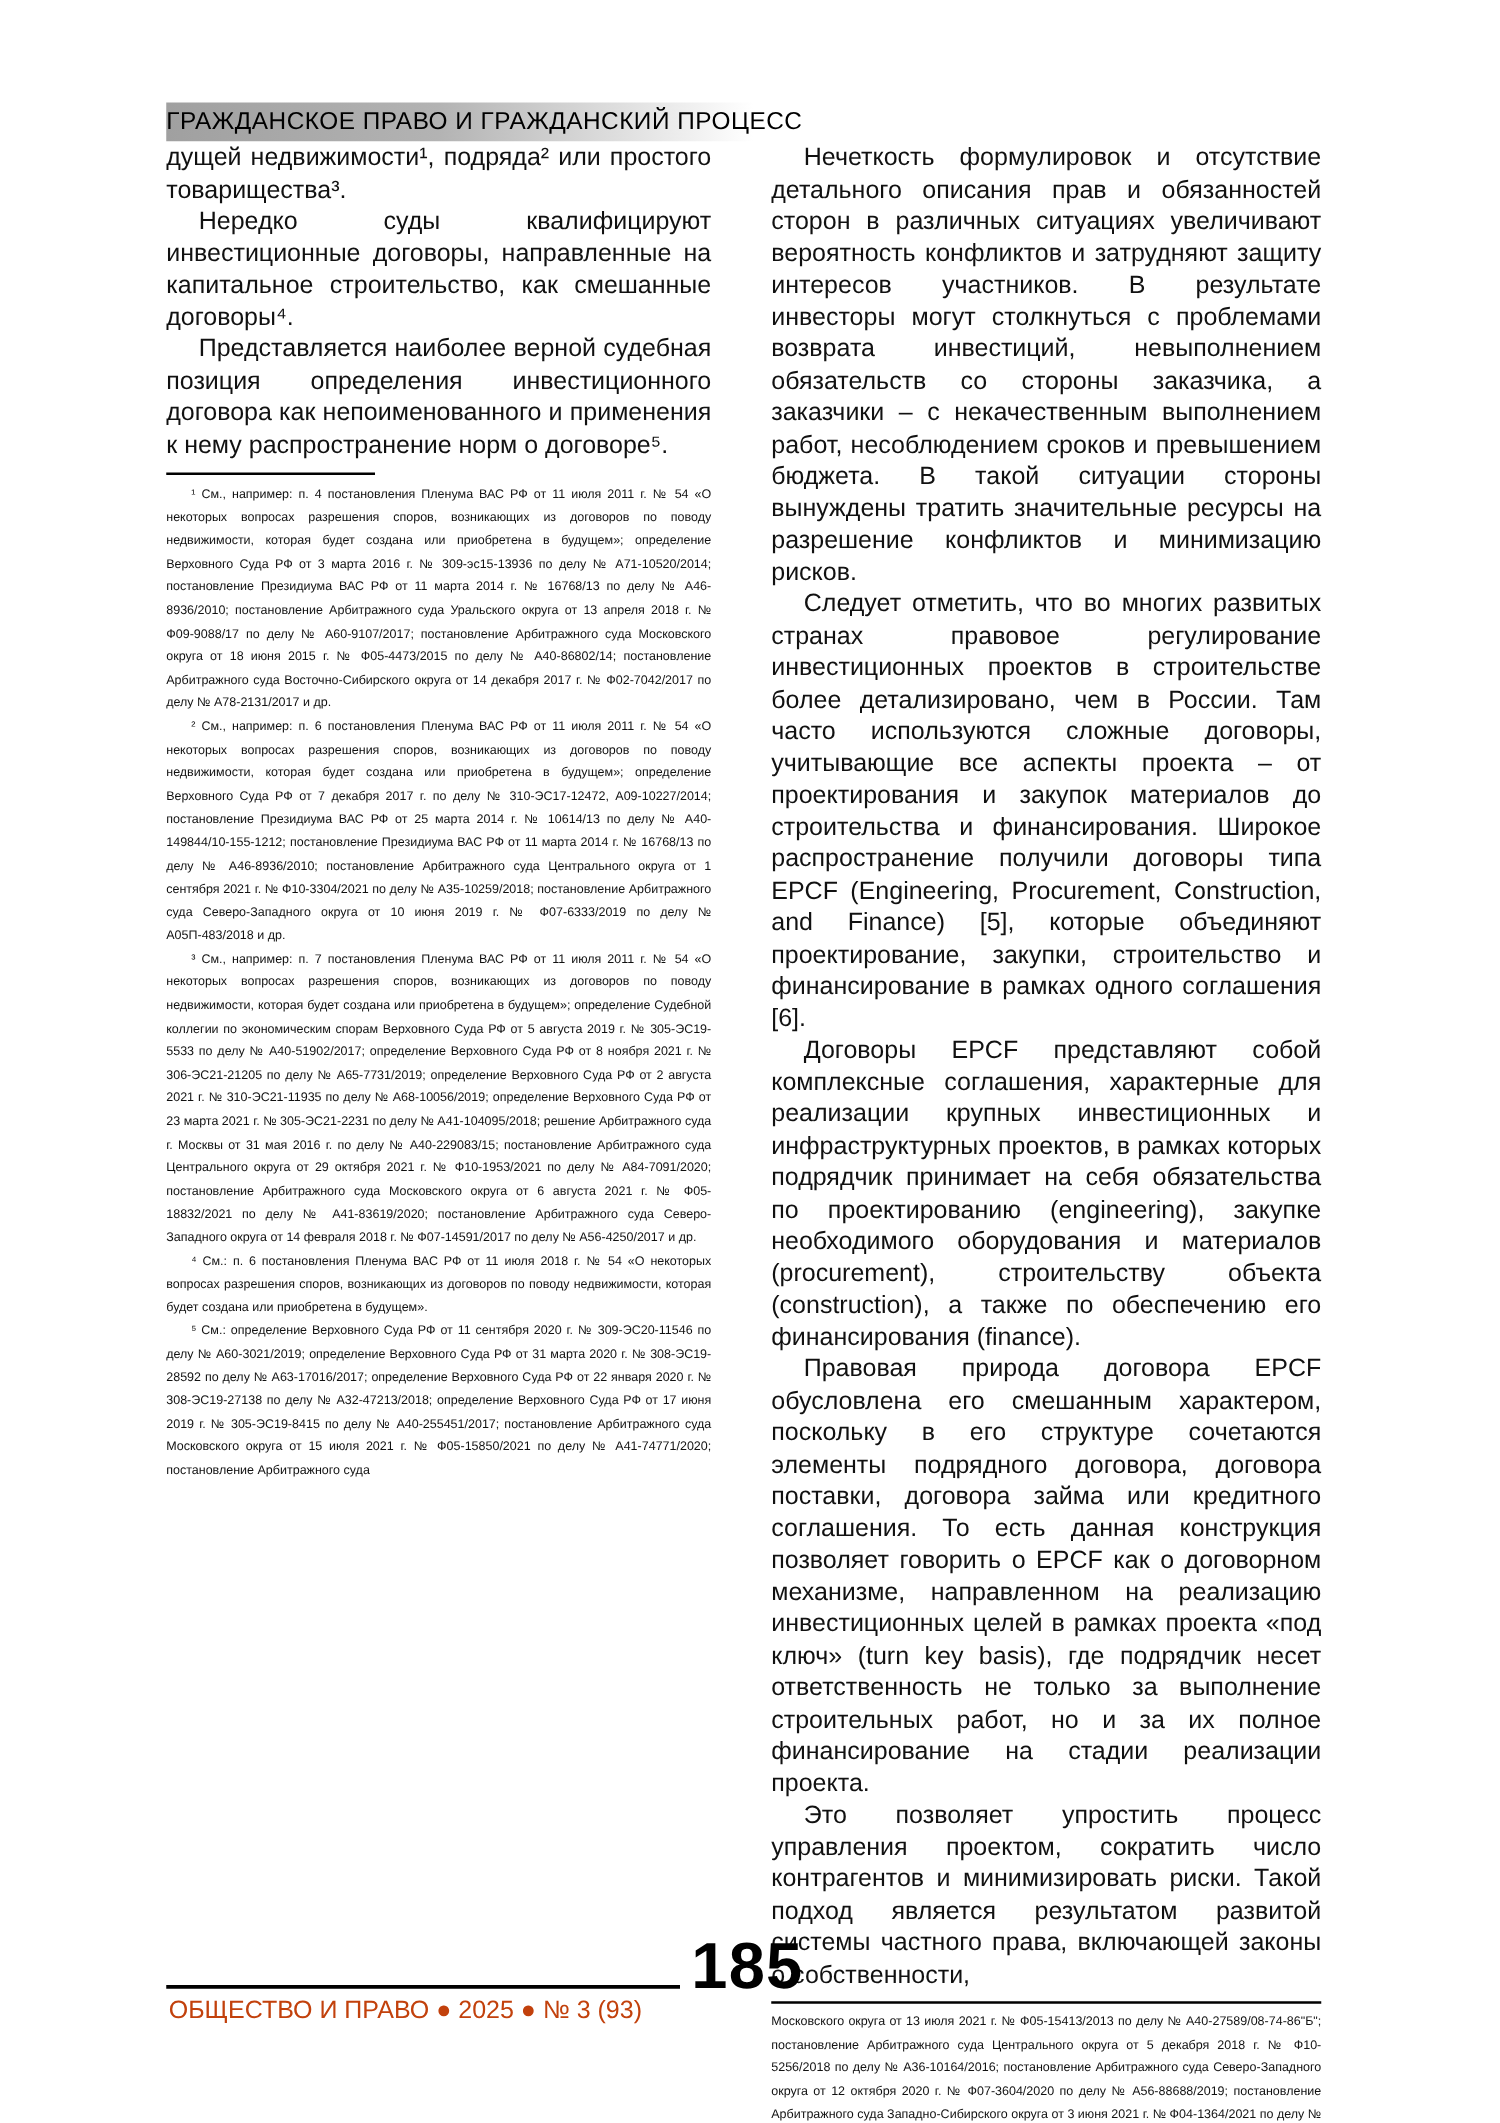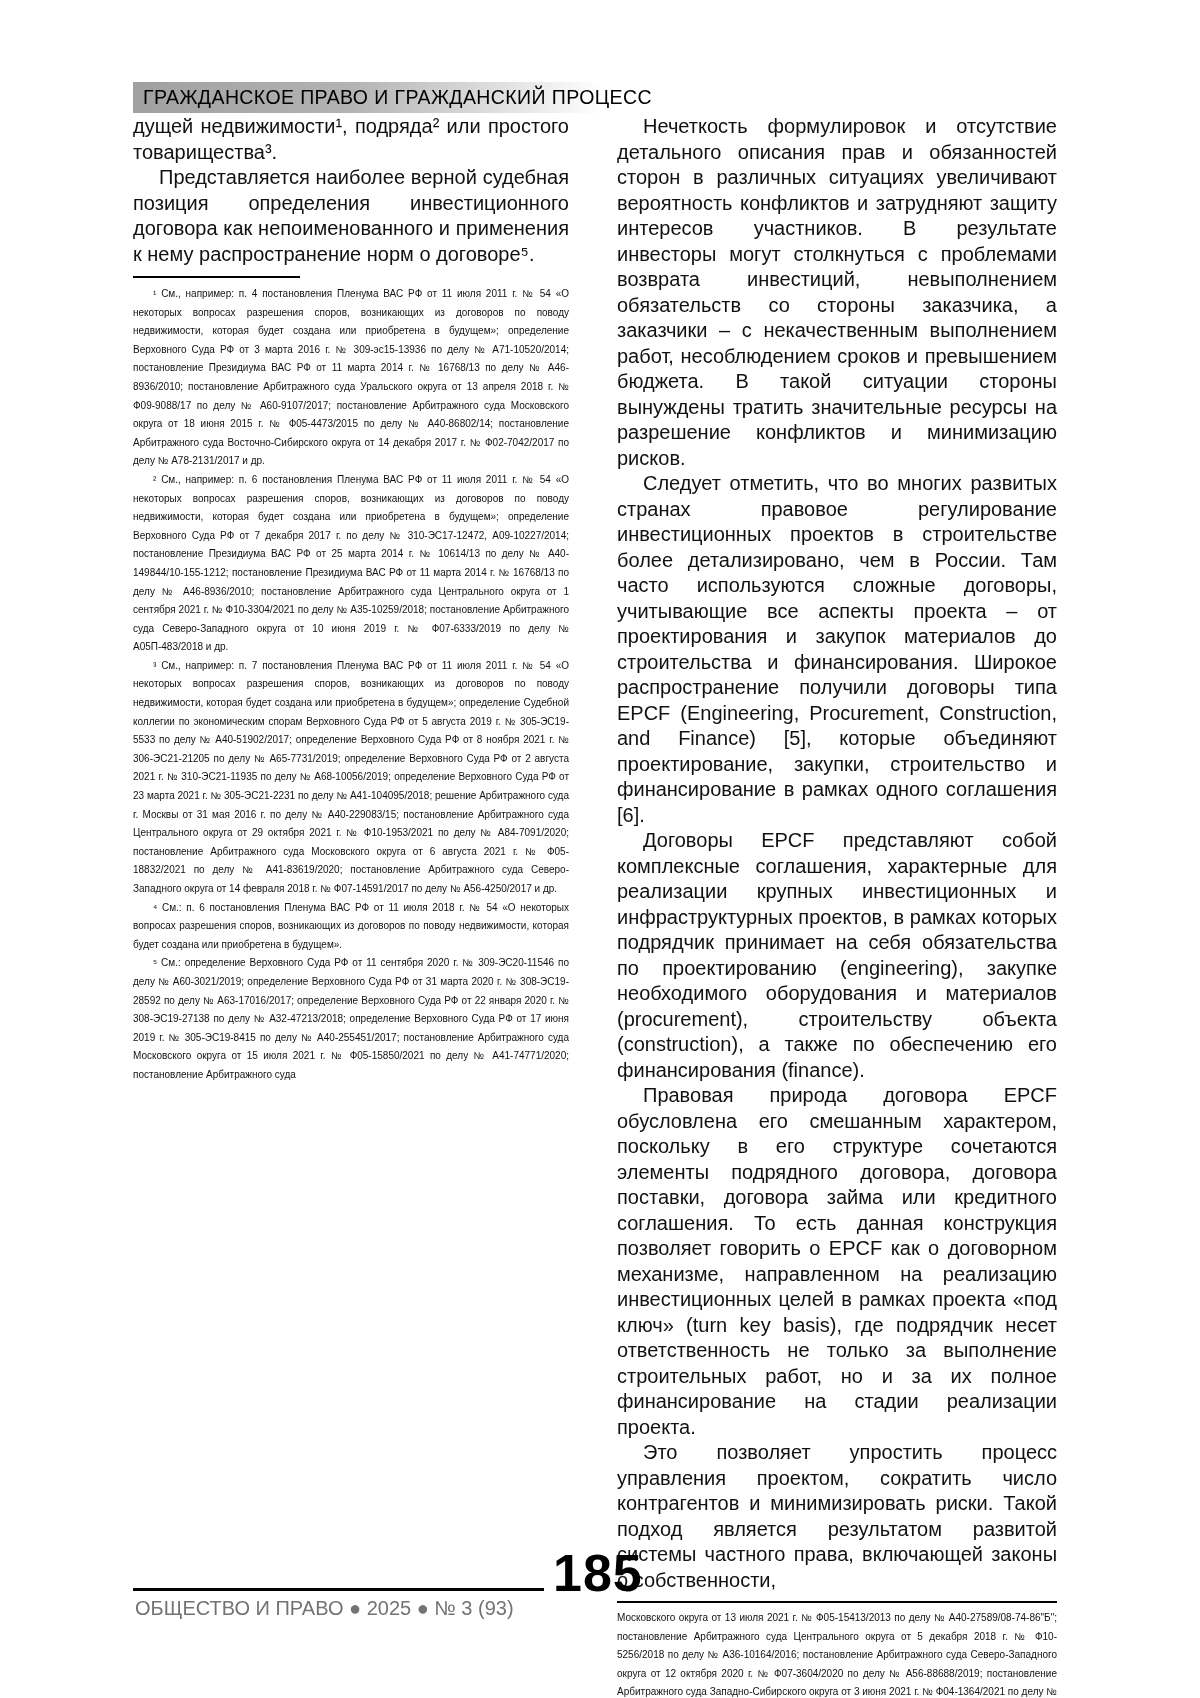--- a/index.html
+++ b/index.html
@@ -13,21 +13,20 @@
     overflow: hidden;
   }
   
   .header-band {
     position: absolute;
     left: 133px; top: 82px;
     width: 484px; height: 31px;
     background: linear-gradient(90deg, #a0a0a0 0%, #b3b3b3 45%, #e6e6e6 80%, #ffffff 97%);
     display: flex;
     align-items: center;
-    padding-left: 10px;
     box-sizing: border-box;
   }
   .header-band .title {
     font-size: 19.5px;
     letter-spacing: 0.4px;
     color: #000000;
     white-space: nowrap;
   }
   
   .col {
@@ -74,35 +73,36 @@
     left: 553px; top: 1543px;
     font-size: 52px;
     font-weight: bold;
     letter-spacing: 1px;
     color: #000000;
   }
   .journal-line {
     position: absolute;
     left: 135px; top: 1597px;
     font-size: 20px;
-    color: #737373;
+    color: #c2410c;
     white-space: nowrap;
   }
 </style>
 </head>
 <body>
 
 <div class="page">
 
   <div class="header-band">
     <span class="title">ГРАЖДАНСКОЕ ПРАВО И ГРАЖДАНСКИЙ ПРОЦЕСС</span>
   </div>
 
   <div class="col left">
     <p class="body no-indent">дущей недвижимости¹, подряда² или простого товарищества³.</p>
+    <p class="body">Нередко суды квалифицируют инвестиционные договоры, направленные на капитальное строительство, как смешанные договоры⁴.</p>
     <p class="body">Представляется наиболее верной судебная позиция определения инвестиционного договора как непоименованного и применения к нему распространение норм о договоре⁵.</p>
     <div class="fn-rule"></div>
     <p class="fn">¹ См., например: п. 4 постановления Пленума ВАС РФ от 11 июля 2011 г. № 54 «О некоторых вопросах разрешения споров, возникающих из договоров по поводу недвижимости, которая будет создана или приобретена в будущем»; определение Верховного Суда РФ от 3 марта 2016 г. № 309-эс15-13936 по делу № А71-10520/2014; постановление Президиума ВАС РФ от 11 марта 2014 г. № 16768/13 по делу № А46-8936/2010; постановление Арбитражного суда Уральского округа от 13 апреля 2018 г. № Ф09-9088/17 по делу № А60-9107/2017; постановление Арбитражного суда Московского округа от 18 июня 2015 г. № Ф05-4473/2015 по делу № А40-86802/14; постановление Арбитражного суда Восточно-Сибирского округа от 14 декабря 2017 г. № Ф02-7042/2017 по делу № А78-2131/2017 и др.</p>
     <p class="fn">² См., например: п. 6 постановления Пленума ВАС РФ от 11 июля 2011 г. № 54 «О некоторых вопросах разрешения споров, возникающих из договоров по поводу недвижимости, которая будет создана или приобретена в будущем»; определение Верховного Суда РФ от 7 декабря 2017 г. по делу № 310-ЭС17-12472, А09-10227/2014; постановление Президиума ВАС РФ от 25 марта 2014 г. № 10614/13 по делу № А40-149844/10-155-1212; постановление Президиума ВАС РФ от 11 марта 2014 г. № 16768/13 по делу № А46-8936/2010; постановление Арбитражного суда Центрального округа от 1 сентября 2021 г. № Ф10-3304/2021 по делу № А35-10259/2018; постановление Арбитражного суда Северо-Западного округа от 10 июня 2019 г. № Ф07-6333/2019 по делу № А05П-483/2018 и др.</p>
     <p class="fn">³ См., например: п. 7 постановления Пленума ВАС РФ от 11 июля 2011 г. № 54 «О некоторых вопросах разрешения споров, возникающих из договоров по поводу недвижимости, которая будет создана или приобретена в будущем»; определение Судебной коллегии по экономическим спорам Верховного Суда РФ от 5 августа 2019 г. № 305-ЭС19-5533 по делу № А40-51902/2017; определение Верховного Суда РФ от 8 ноября 2021 г. № 306-ЭС21-21205 по делу № А65-7731/2019; определение Верховного Суда РФ от 2 августа 2021 г. № 310-ЭС21-11935 по делу № А68-10056/2019; определение Верховного Суда РФ от 23 марта 2021 г. № 305-ЭС21-2231 по делу № А41-104095/2018; решение Арбитражного суда г. Москвы от 31 мая 2016 г. по делу № А40-229083/15; постановление Арбитражного суда Центрального округа от 29 октября 2021 г. № Ф10-1953/2021 по делу № А84-7091/2020; постановление Арбитражного суда Московского округа от 6 августа 2021 г. № Ф05-18832/2021 по делу № А41-83619/2020; постановление Арбитражного суда Северо-Западного округа от 14 февраля 2018 г. № Ф07-14591/2017 по делу № А56-4250/2017 и др.</p>
     <p class="fn">⁴ См.: п. 6 постановления Пленума ВАС РФ от 11 июля 2018 г. № 54 «О некоторых вопросах разрешения споров, возникающих из договоров по поводу недвижимости, которая будет создана или приобретена в будущем».</p>
     <p class="fn">⁵ См.: определение Верховного Суда РФ от 11 сентября 2020 г. № 309-ЭС20-11546 по делу № А60-3021/2019; определение Верховного Суда РФ от 31 марта 2020 г. № 308-ЭС19-28592 по делу № А63-17016/2017; определение Верховного Суда РФ от 22 января 2020 г. № 308-ЭС19-27138 по делу № А32-47213/2018; определение Верховного Суда РФ от 17 июня 2019 г. № 305-ЭС19-8415 по делу № А40-255451/2017; постановление Арбитражного суда Московского округа от 15 июля 2021 г. № Ф05-15850/2021 по делу № А41-74771/2020; постановление Арбитражного суда</p>
   </div>
 
   <div class="col right">

